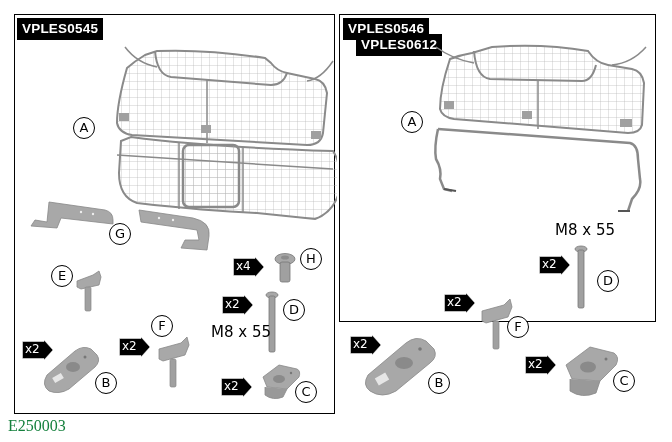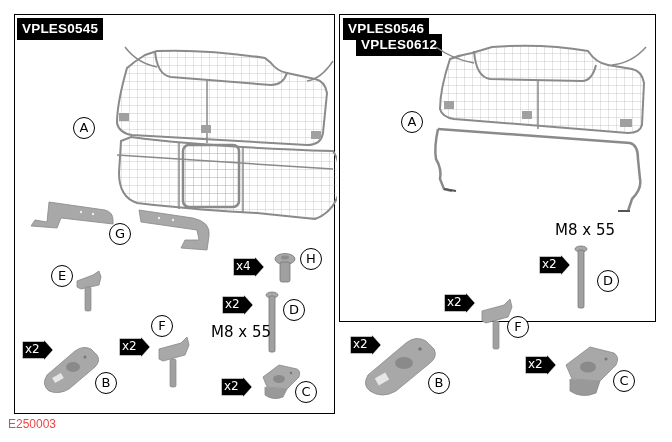--- a/index.html
+++ b/index.html
@@ -7,21 +7,21 @@
   .panel { position:absolute; border:1.5px solid #000; background:#fff; box-sizing:border-box; }
   #panel-left { left:14px; top:14px; width:321px; height:400px; }
   #panel-right { left:339px; top:14px; width:317px; height:308px; }
   .code-label { position:absolute; background:#000; color:#fff; font-family:"Liberation Sans", sans-serif; font-weight:bold; font-size:13.5px; padding:0 5px; height:22px; line-height:22px; letter-spacing:0.2px; }
   .callout { position:absolute; width:20px; height:20px; border:1.2px solid #000; border-radius:50%; background:#fff; font-family:"DejaVu Sans", sans-serif; font-size:13px; line-height:20px; text-align:center; color:#000; }
   .qty { position:absolute; }
   .qty svg { display:block; }
   .qty span { position:absolute; left:3px; top:0; height:18px; line-height:18px; color:#fff; font-family:"DejaVu Sans", sans-serif; font-size:12px; }
   .spec { position:absolute; font-family:"DejaVu Sans", sans-serif; font-size:15px; color:#000; }
   .ill { position:absolute; }
-  #figure-id { position:absolute; left:8px; top:417px; font-family:Liberation Sans, sans-serif; font-size:12px; color:#ef4444; }
+  #figure-id { position:absolute; left:8px; top:417px; font-family:Liberation Serif, serif; font-size:16px; color:#15803d; }
 </style>
 </head>
 <body>
 
 <div id="panel-left" class="panel">
 
   <div class="code-label" style="left:2px;top:3px;">VPLES0545</div>
 
   <svg class="ill" style="left:82px;top:18px;" width="240" height="190" viewBox="0 0 240 190">
     <defs>

